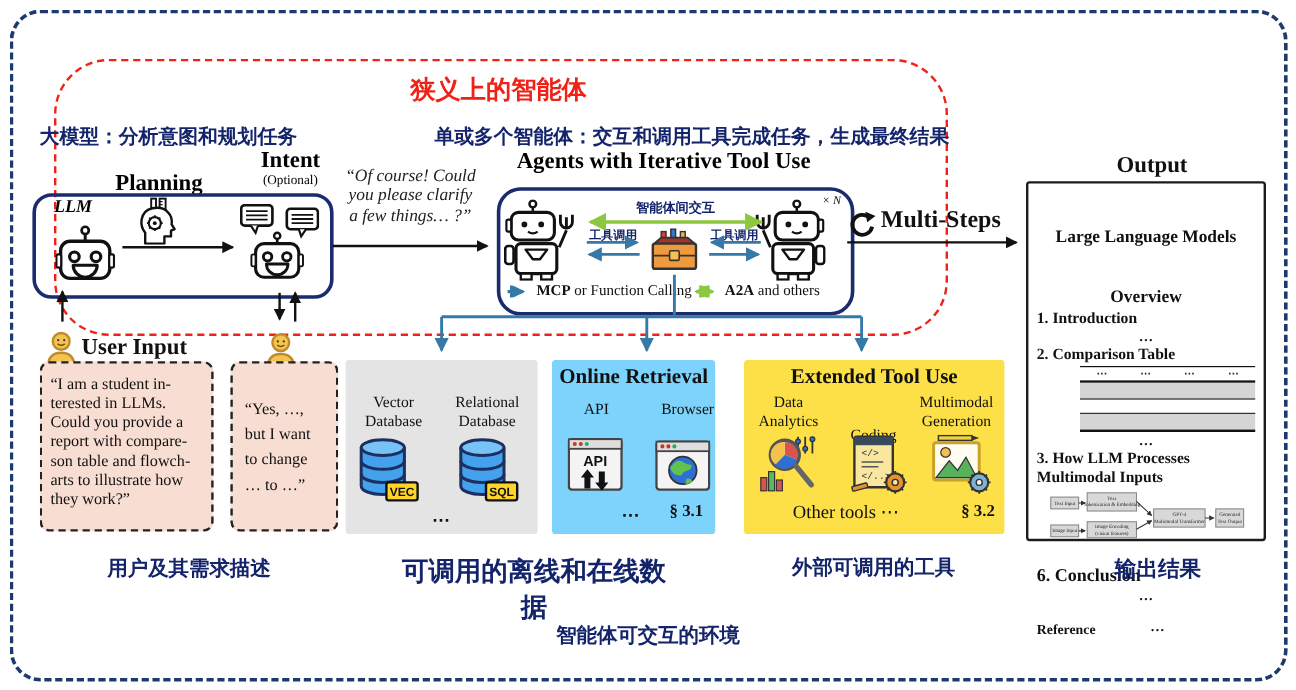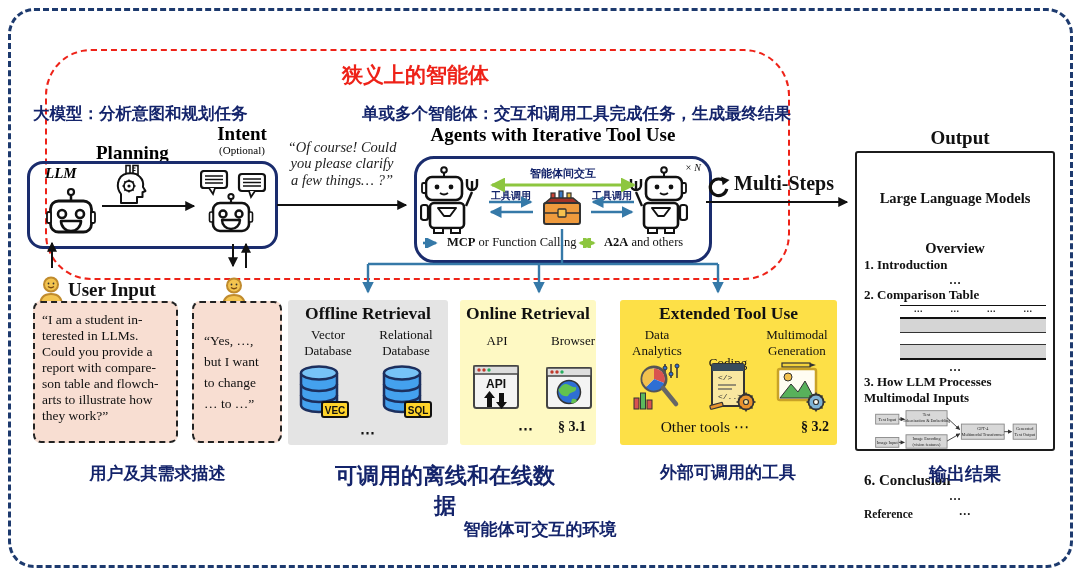--- a/index.html
+++ b/index.html
@@ -242,21 +242,21 @@
       <text x="59" y="42">(vision features)</text>
       <text x="122" y="24.5">GPT-4</text>
       <text x="122" y="31">Multimodal Transformer</text>
       <text x="169" y="24.5">Generated</text>
       <text x="169" y="31">Text Output</text>
     </g>
   </svg>
   <div class="dots">…</div>
   <div class="it" style="font-size:15px;">6. Conclusion</div>
   <div class="dots">…</div>
-  <div style="position:relative;margin-top:2px;">
+  <div style="position:relative;margin-top:13px;">
     <span style="font-weight:bold;font-size:11.5px;">Reference</span>
     <span style="position:absolute;left:52%;font-weight:bold;font-size:12px;">…</span>
   </div>
 </div>
 <div class="abs cn ctr" style="left:885px;top:462px;width:160px;font-size:18px;">输出结果</div>
 
 <svg class="abs" style="left:38px;top:276px;" width="26" height="30" viewBox="0 0 26 30">
   <path d="M2 30 Q2 18 13 18 Q24 18 24 30 Z" fill="#f3c44f" stroke="#c08b2d" stroke-width="2"></path>
   <circle cx="13" cy="8.5" r="7" fill="#f3c44f" stroke="#c08b2d" stroke-width="2"></circle>
   <circle cx="10.5" cy="7.5" r="0.9" fill="#333"></circle>
@@ -284,21 +284,20 @@
 </svg>
 <div class="abs pinkbox" style="left:192px;top:301px;width:90px;height:142px;padding:28px 4px 0 10px;">
   <div style="line-height:1.55;">“Yes, …,</div>
   <div style="line-height:1.55;">but I want</div>
   <div style="line-height:1.55;">to change</div>
   <div style="line-height:1.55;">… to …”</div>
 </div>
 <div class="abs cn ctr" style="left:40px;top:462px;width:235px;font-size:17px;">用户及其需求描述</div>
 
 <div class="abs panel" style="left:288px;top:300px;width:160px;height:145px;background:#e4e4e4;">
-  <div class="panel-title serif">Offline Retrieval</div>
   <div class="abs plabel serif" style="left:4px;top:27px;width:72px;">
     <div>Vector</div>
     <div>Database</div>
   </div>
   <div class="abs plabel serif" style="left:80px;top:27px;width:76px;">
     <div>Relational</div>
     <div>Database</div>
   </div>
   <svg class="abs" style="left:10px;top:64px;" width="52" height="56" viewBox="0 0 52 56">
     <path d="M3 9 v32 c0 4 8 7 18 7 s18 -3 18 -7 V9" fill="#44a1ee" stroke="#1c2f5e" stroke-width="2.5"></path>
@@ -312,21 +311,21 @@
     <path d="M3 9 v32 c0 4 8 7 18 7 s18 -3 18 -7 V9" fill="#44a1ee" stroke="#1c2f5e" stroke-width="2.5"></path>
     <ellipse cx="21" cy="9" rx="18" ry="6.5" fill="#77c3f7" stroke="#1c2f5e" stroke-width="2.5"></ellipse>
     <path d="M3 20 c0 4 8 7 18 7 s18 -3 18 -7" fill="none" stroke="#1c2f5e" stroke-width="2.5"></path>
     <path d="M3 31 c0 4 8 7 18 7 s18 -3 18 -7" fill="none" stroke="#1c2f5e" stroke-width="2.5"></path>
     <rect x="24" y="38" width="26" height="15" rx="2" fill="#ffd42a" stroke="#111" stroke-width="2"></rect>
     <text x="37" y="49.5" text-anchor="middle" font-size="10" font-weight="bold" fill="#111">SQL</text>
   </svg>
   <div class="abs dots-b ctr" style="left:0;top:124px;width:100%;">⋯</div>
 </div>
 
-<div class="abs panel" style="left:460px;top:300px;width:136px;height:145px;background:#fef9c3;">
+<div class="abs panel" style="left:460px;top:300px;width:136px;height:145px;background:#7dd3fc;">
   <div class="panel-title serif">Online Retrieval</div>
   <div class="abs plabel serif" style="left:8px;top:33px;width:58px;">API</div>
   <div class="abs plabel serif" style="left:80px;top:33px;width:66px;">Browser</div>
   <svg class="abs" style="left:13px;top:64px;" width="46" height="48" viewBox="0 0 46 48">
     <rect x="1" y="2" width="44" height="42" rx="2.5" fill="#f4f4f4" stroke="#444" stroke-width="2"></rect>
     <rect x="1" y="2" width="44" height="8" fill="#dedede" stroke="#444" stroke-width="1.5"></rect>
     <circle cx="6" cy="6" r="1.7" fill="#c0392b"></circle>
       <circle cx="11" cy="6" r="1.7" fill="#c0392b"></circle>
       <circle cx="16" cy="6" r="1.7" fill="#27ae60"></circle>
     <text x="23" y="24" text-anchor="middle" font-size="12" font-weight="bold" fill="#111">API</text>

